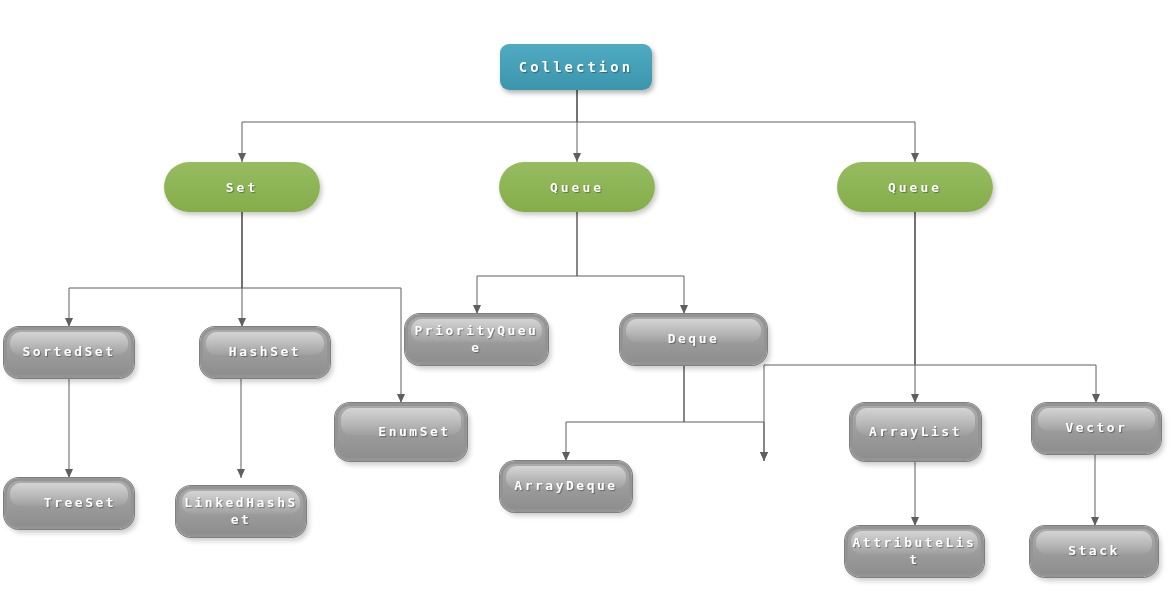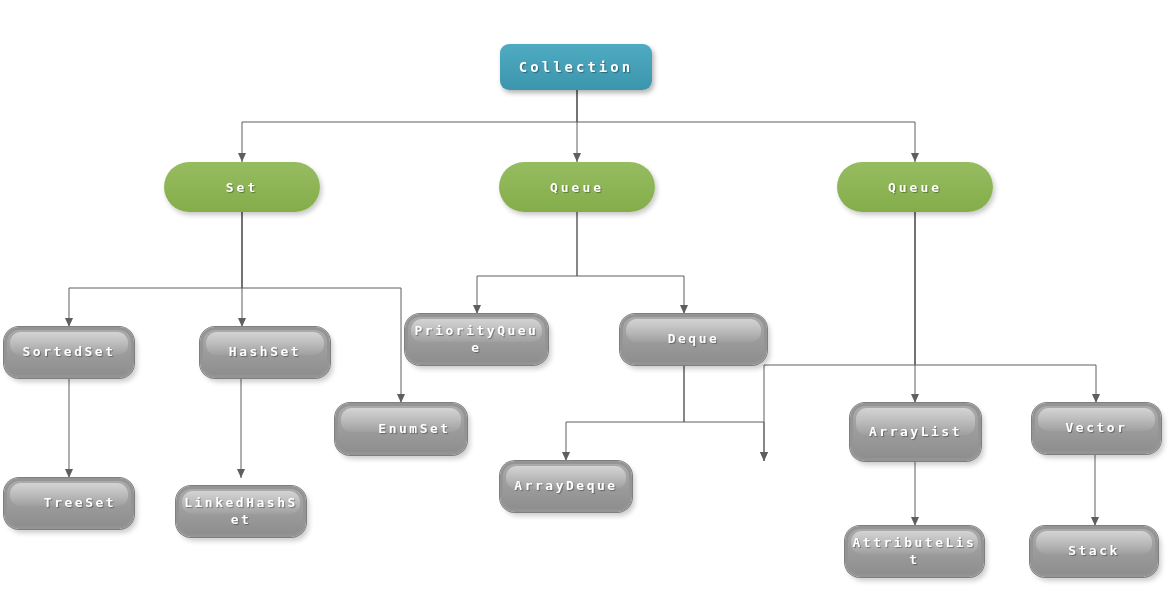--- a/index.html
+++ b/index.html
@@ -91,21 +91,21 @@
     </div>
     <div class="node class" style="left: 176px; top: 327px; width: 130px; height: 51px; margin-left: 24px;">
       <span>HashSet</span>
     </div>
     <div class="node class" style="left: 405px; top: 314px; width: 143px; height: 51px;">
       <span>PriorityQueue</span>
     </div>
     <div class="node class" style="left: 620px; top: 314px; width: 147px; height: 51px;">
       <span>Deque</span>
     </div>
-    <div class="node class" style="left: 335px; top: 403px; width: 132px; height: 52px; padding-left: 29px;">
+    <div class="node class" style="left: 335px; top: 403px; width: 132px; height: 58px; padding-left: 29px;">
       <span>EnumSet</span>
     </div>
     <div class="node class" style="left: 4px; top: 478px; width: 130px; height: 51px; padding-left: 24px;">
       <span>TreeSet</span>
     </div>
     <div class="node class" style="left: 176px; top: 478px; width: 130px; height: 51px; margin-top: 8px;">
       <span>LinkedHashSet</span>
     </div>
     <div class="node class" style="left: 500px; top: 461px; width: 132px; height: 51px;">
       <span>ArrayDeque</span>

